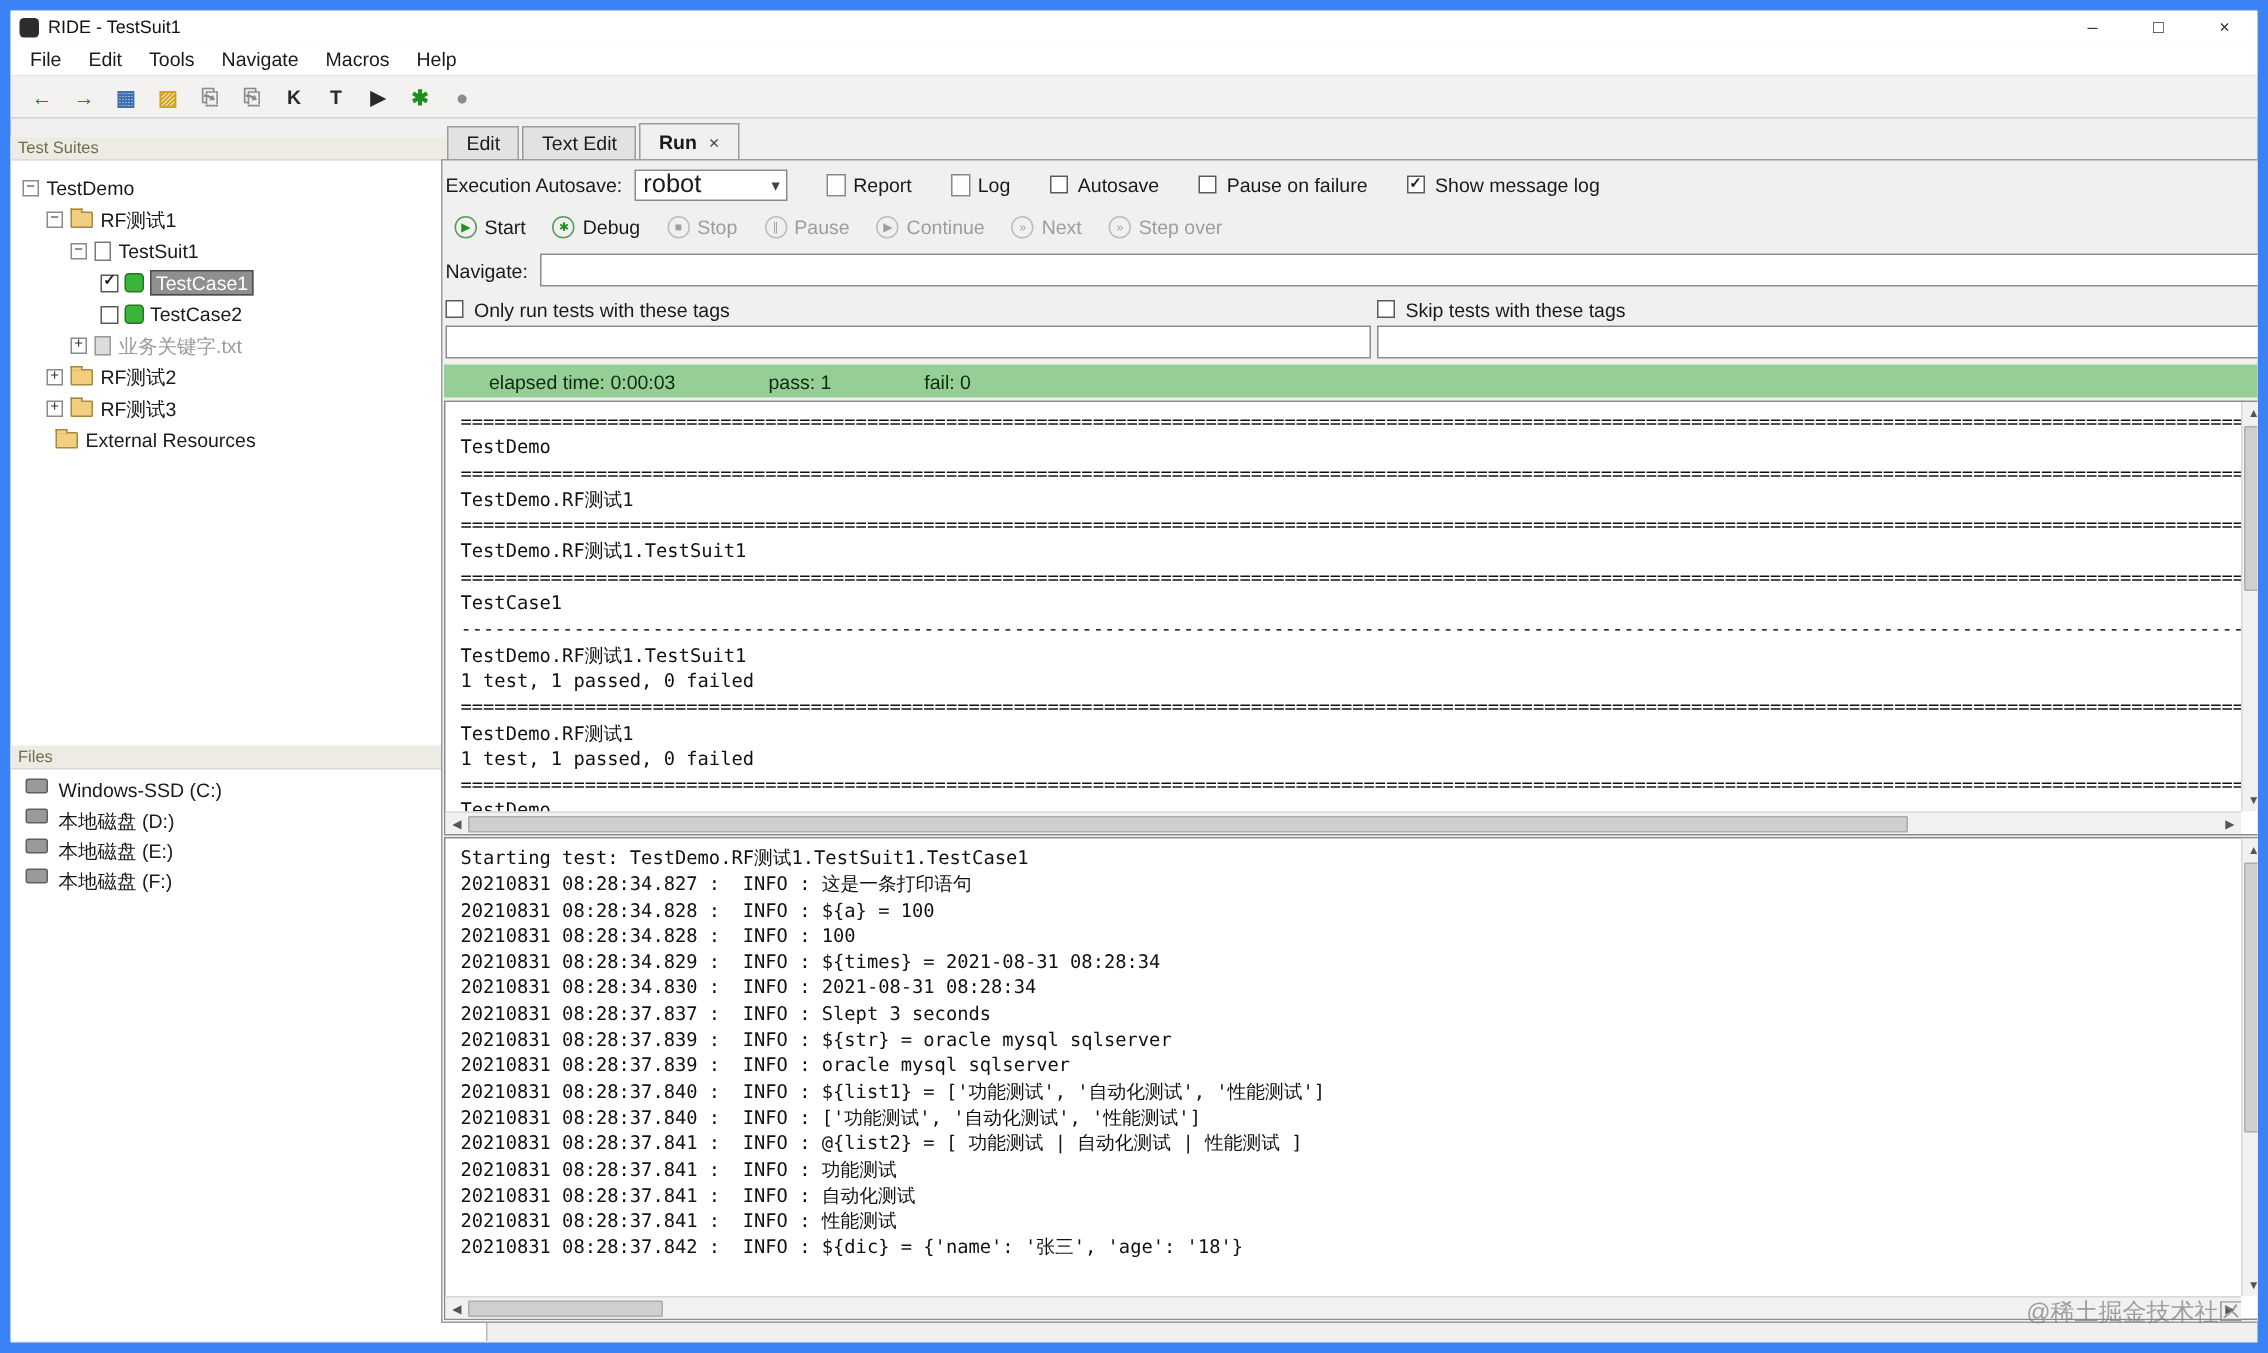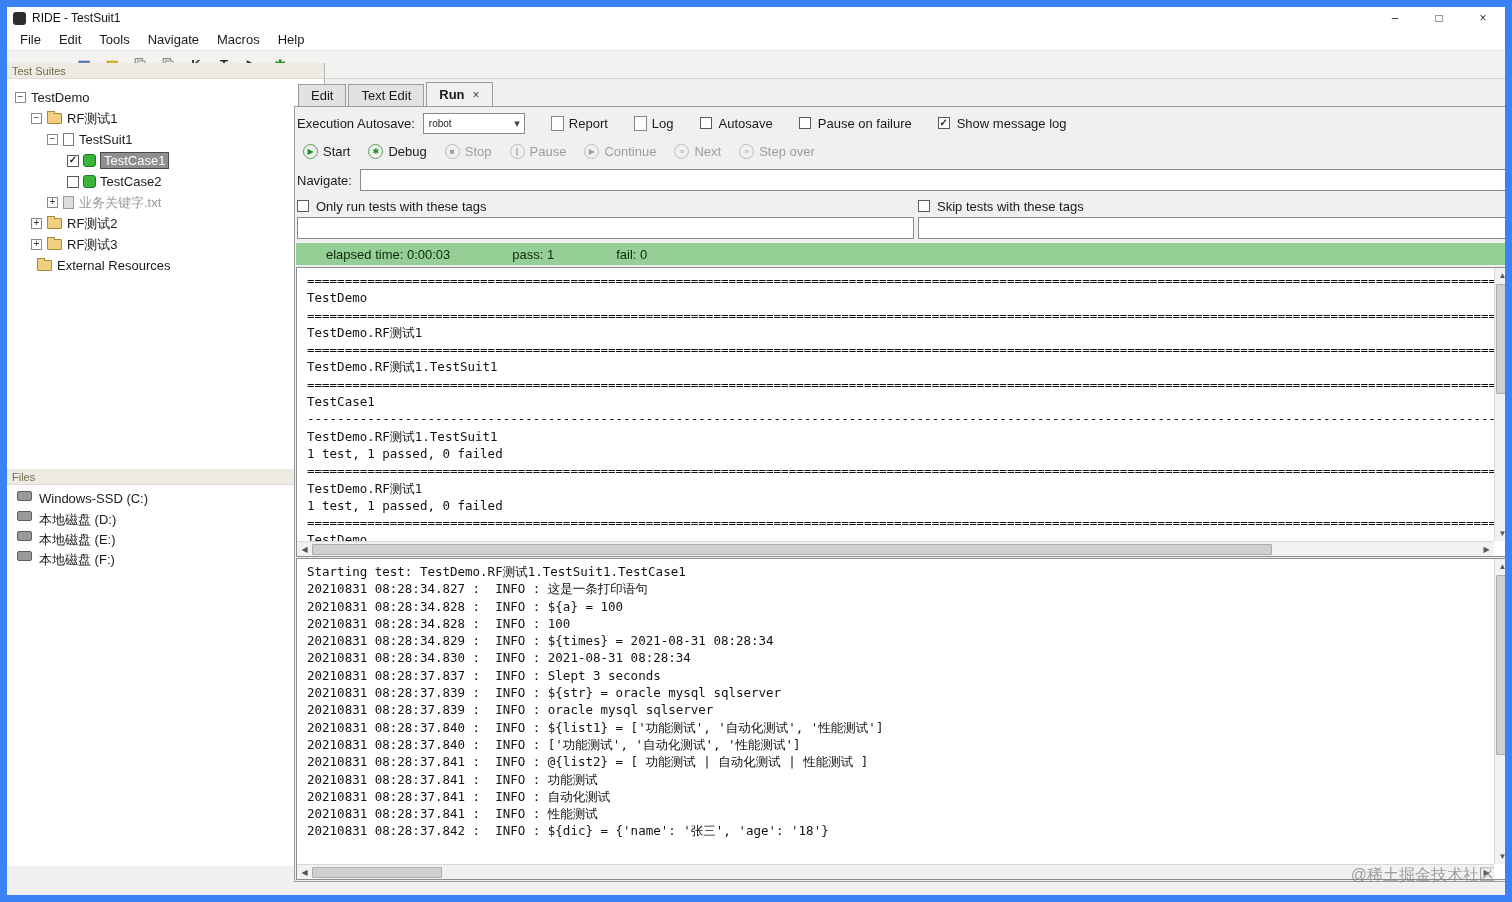--- a/index.html
+++ b/index.html
@@ -24,21 +24,21 @@
   .toolbar { position:absolute; top:44px; left:0; right:0; height:28px; background:#f3f2f0;
     border-bottom:1px solid #d2d2d2; display:flex; align-items:center; padding-left:10px; gap:6px; }
   .tbtn { width:22px; height:22px; display:flex; align-items:center; justify-content:center;
     font-size:14px; font-weight:bold; border-radius:2px; }
   .tb-green { color:#1f8f1f; }
   .tb-blue  { color:#3f6fae; }
   .tb-yellow{ color:#d3a11a; }
   .tb-gray  { color:#8a8a8a; }
   .tb-dark  { color:#2a2a2a; font-size:13px; }
   
-  .left-panel { position:absolute; top:56px; left:0; width:318px; height:803px; background:#ffffff;
+  .left-panel { position:absolute; top:84px; left:0; width:318px; height:803px; background:#ffffff;
     border-right:1px solid #b5b5b5; }
   .caption { height:16px; background:#edebe3; color:#6f6f4c; font-size:11px;
     display:flex; align-items:center; padding:0 5px; border-bottom:1px solid #dddad0; }
   .caption .x { margin-left:auto; color:#444; font-size:12px; }
   .tree { padding-top:8px; height:390px; overflow:hidden; }
   .trow { height:21px; display:flex; align-items:center; font-size:13px; }
   .exp { width:11px; height:11px; border:1px solid #8a8a8a; background:#fff; display:inline-flex;
     align-items:center; justify-content:center; font-size:10px; color:#333; margin-right:5px; flex:none; line-height:1; }
   .exp.minus::after { content:"−"; margin-top:-1px; }
   .exp.plus::after  { content:"+"; margin-top:-1px; }
@@ -63,21 +63,21 @@
   .main { position:absolute; left:287px; top:75px; width:1219px; height:800px; }
   .tabs { position:absolute; top:0; left:4px; height:24px; display:flex; align-items:flex-end; }
   .tab { height:22px; padding:0 12px; display:flex; align-items:center; background:#e2e2e2;
     border:1px solid #9c9c9c; border-bottom:none; margin-right:2px; font-size:13px; }
   .tab.active { background:#f0f0f0; height:24px; }
   .tab .tx { margin-left:8px; color:#444; font-size:12px; }
   .content { position:absolute; top:24px; left:0; right:0; bottom:0; border:1px solid #9c9c9c; background:#f0f0f0; }
   .row { position:absolute; left:0; right:0; display:flex; align-items:center; }
   .r-profile { top:5px; height:22px; padding-left:2px; }
   .combo { width:102px; height:21px; border:1px solid #8a8a8a; background:#fff; display:inline-flex;
-    align-items:center; padding:0 5px; position:relative; margin-left:8px; font-size:10px; }
+    align-items:center; padding:0 5px; position:relative; margin-left:8px; font-size:17px; }
   .combo::after { content:"▾"; position:absolute; right:4px; color:#444; font-size:11px; }
   .flatbtn { display:inline-flex; align-items:center; gap:5px; margin-left:26px; }
   .micon { width:13px; height:15px; background:#fdfdfd; border:1px solid #888; flex:none; }
   .ckrow { display:inline-flex; align-items:center; gap:3px; }
   .r-buttons { top:33px; height:22px; padding-left:8px; gap:18px; }
   .runbtn { display:inline-flex; align-items:center; gap:5px; }
   .ric { width:15px; height:15px; border-radius:50%; border:1px solid #8a8a8a; display:inline-flex;
     align-items:center; justify-content:center; font-size:8px; flex:none; }
   .ric.green { color:#1f8f1f; border-color:#5a9a5a; }
   .ric.gray  { color:#a0a0a0; border-color:#bcbcbc; }

